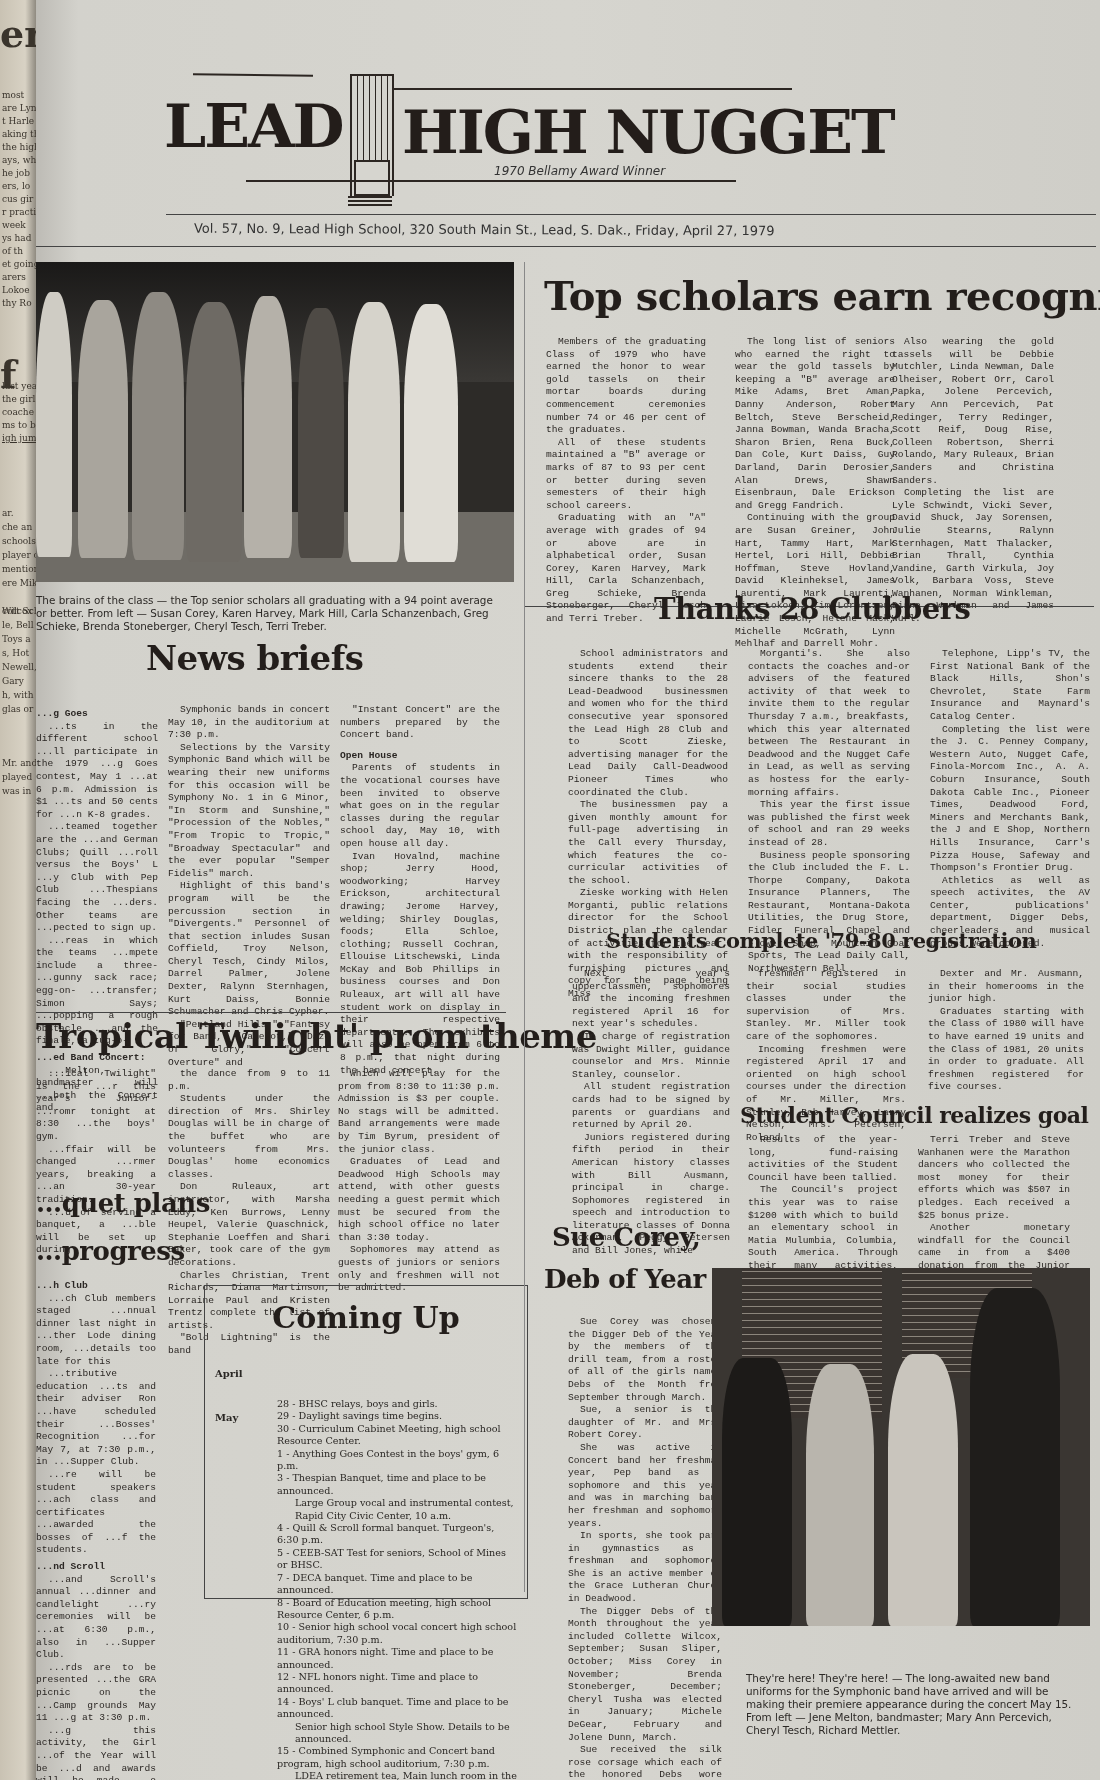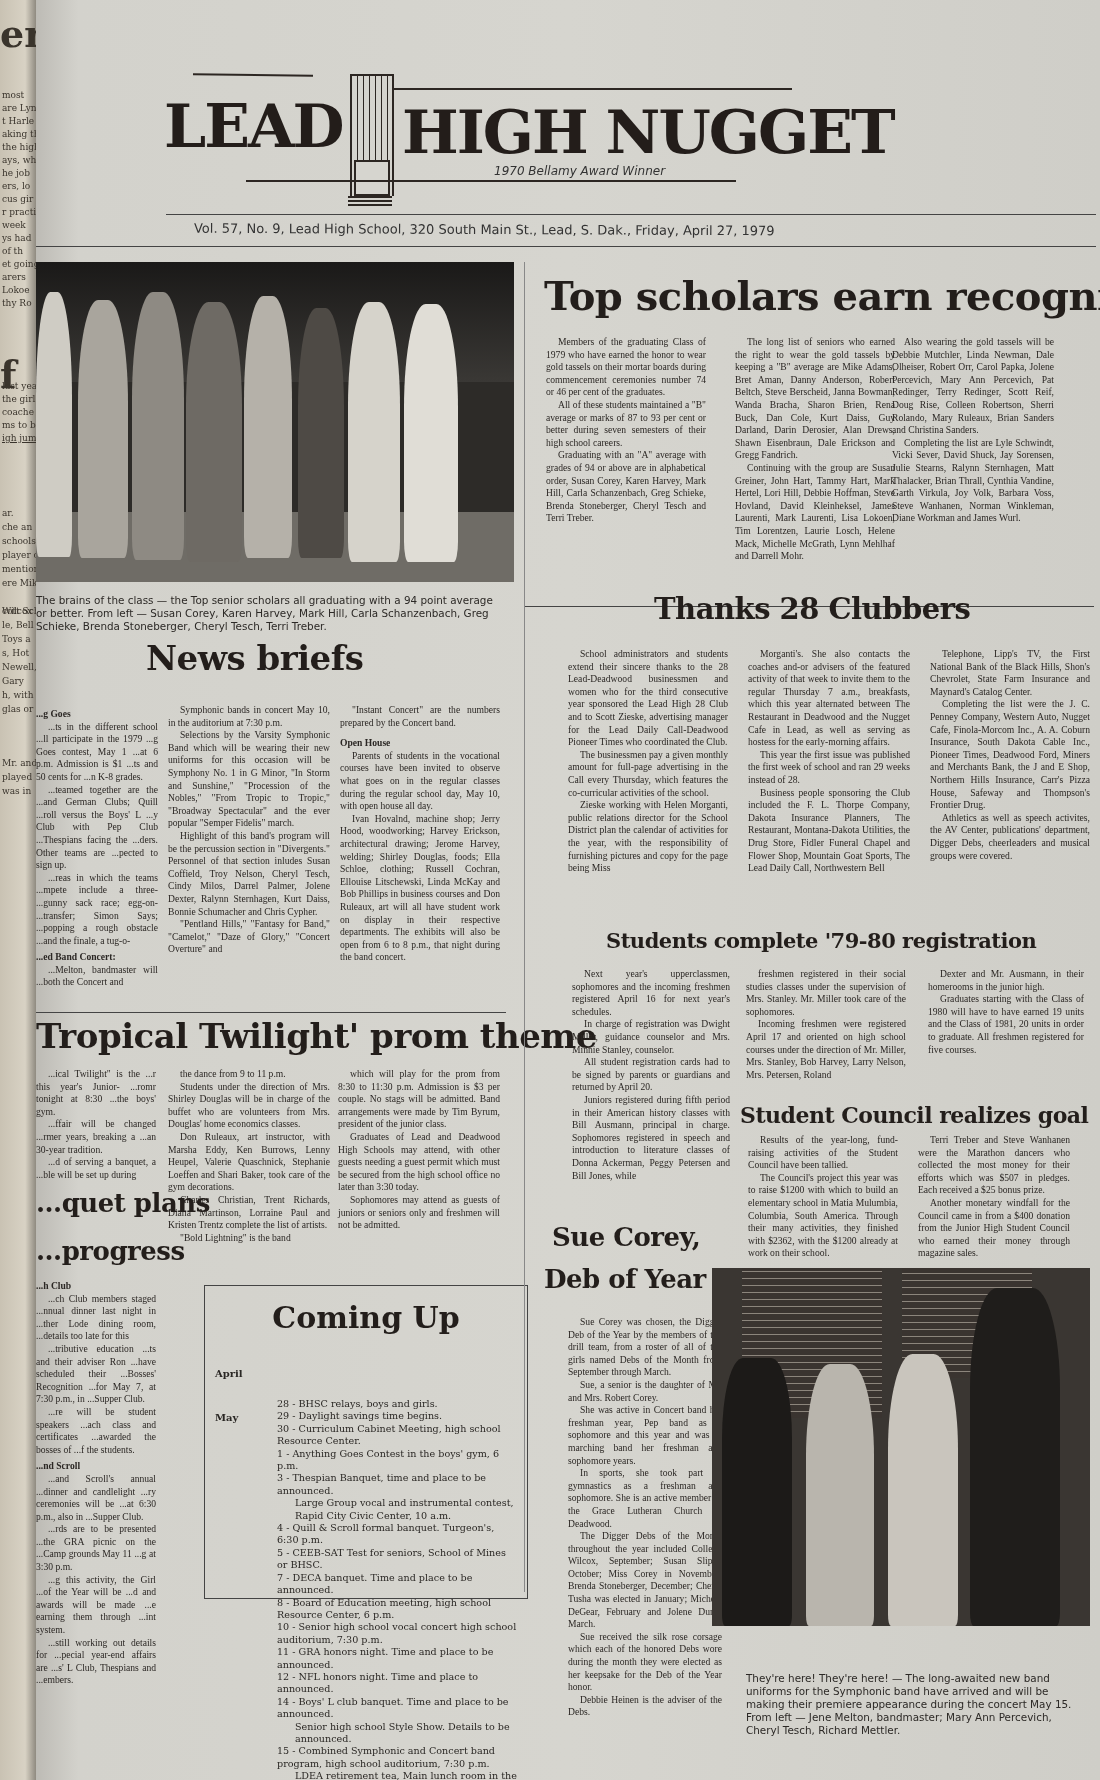--- a/index.html
+++ b/index.html
@@ -26,21 +26,21 @@
     font-size:60px; letter-spacing:-2px; color:#231d1a; line-height:60px;
   }
   .tower { position:absolute; left:314px; top:74px; width:40px; height:120px; border:2px solid #2c2622; border-bottom:none;
     background:repeating-linear-gradient(to right,transparent 0 5px,#2c2622 5px 6px); }
   .tower-door { position:absolute; left:318px; top:160px; width:32px; height:32px; background:#d6d5cf; border:2px solid #2c2622; }
   .tower-step { position:absolute; left:312px; height:2px; width:44px; background:#2c2622; }
   .award { position:absolute; left:458px; top:164px; font-family:"DejaVu Sans", sans-serif; font-style:italic; font-size:12px; color:#333; }
   .dateline { position:absolute; left:158px; top:222px; font-family:"DejaVu Sans", sans-serif; font-size:13px; color:#333; transform:rotate(0.25deg); white-space:nowrap; }
   .rule { position:absolute; height:1px; background:#444; }
   .head { position:absolute; font-family:"DejaVu Serif", serif; font-weight:bold; color:#231e1b; white-space:nowrap; letter-spacing:-0.5px; }
-  .col { position:absolute; font-family:Liberation Serif, serif; font-size:9.6px; line-height:12.6px; text-align:justify; color:#2b2724; }
+  .col { position:absolute; font-family:Liberation Mono, monospace; font-size:9.6px; line-height:12.6px; text-align:justify; color:#2b2724; }
   .col p { margin:0; text-indent:12px; }
   .col .sub { font-weight:bold; text-indent:0; }
   .caption { position:absolute; font-family:"DejaVu Sans", sans-serif; font-size:10.4px; line-height:13px; color:#2c2926; }
   .photo { position:absolute; background:#2d2b28; overflow:hidden; }
   .figure { position:absolute; border-radius:40% 40% 8% 8%; }
   .photo1 .sky { position:absolute; left:0; top:0; right:0; height:120px; background:linear-gradient(#1a1918,#3a3835); }
   .photo1 .ground { position:absolute; left:0; bottom:0; right:0; height:70px; background:#6f6c66; }
   .brick { position:absolute; background:repeating-linear-gradient(0deg,#3a3430 0 6px,#8c857c 6px 7px); }
   .coming-box { position:absolute; left:168px; top:1285px; width:322px; height:312px; border:1.5px solid #444; }
   .cu-title { position:absolute; left:0; right:0; top:14px; text-align:center; font-weight:bold; font-size:30px; font-family:"DejaVu Serif", serif; color:#231e1b; }

